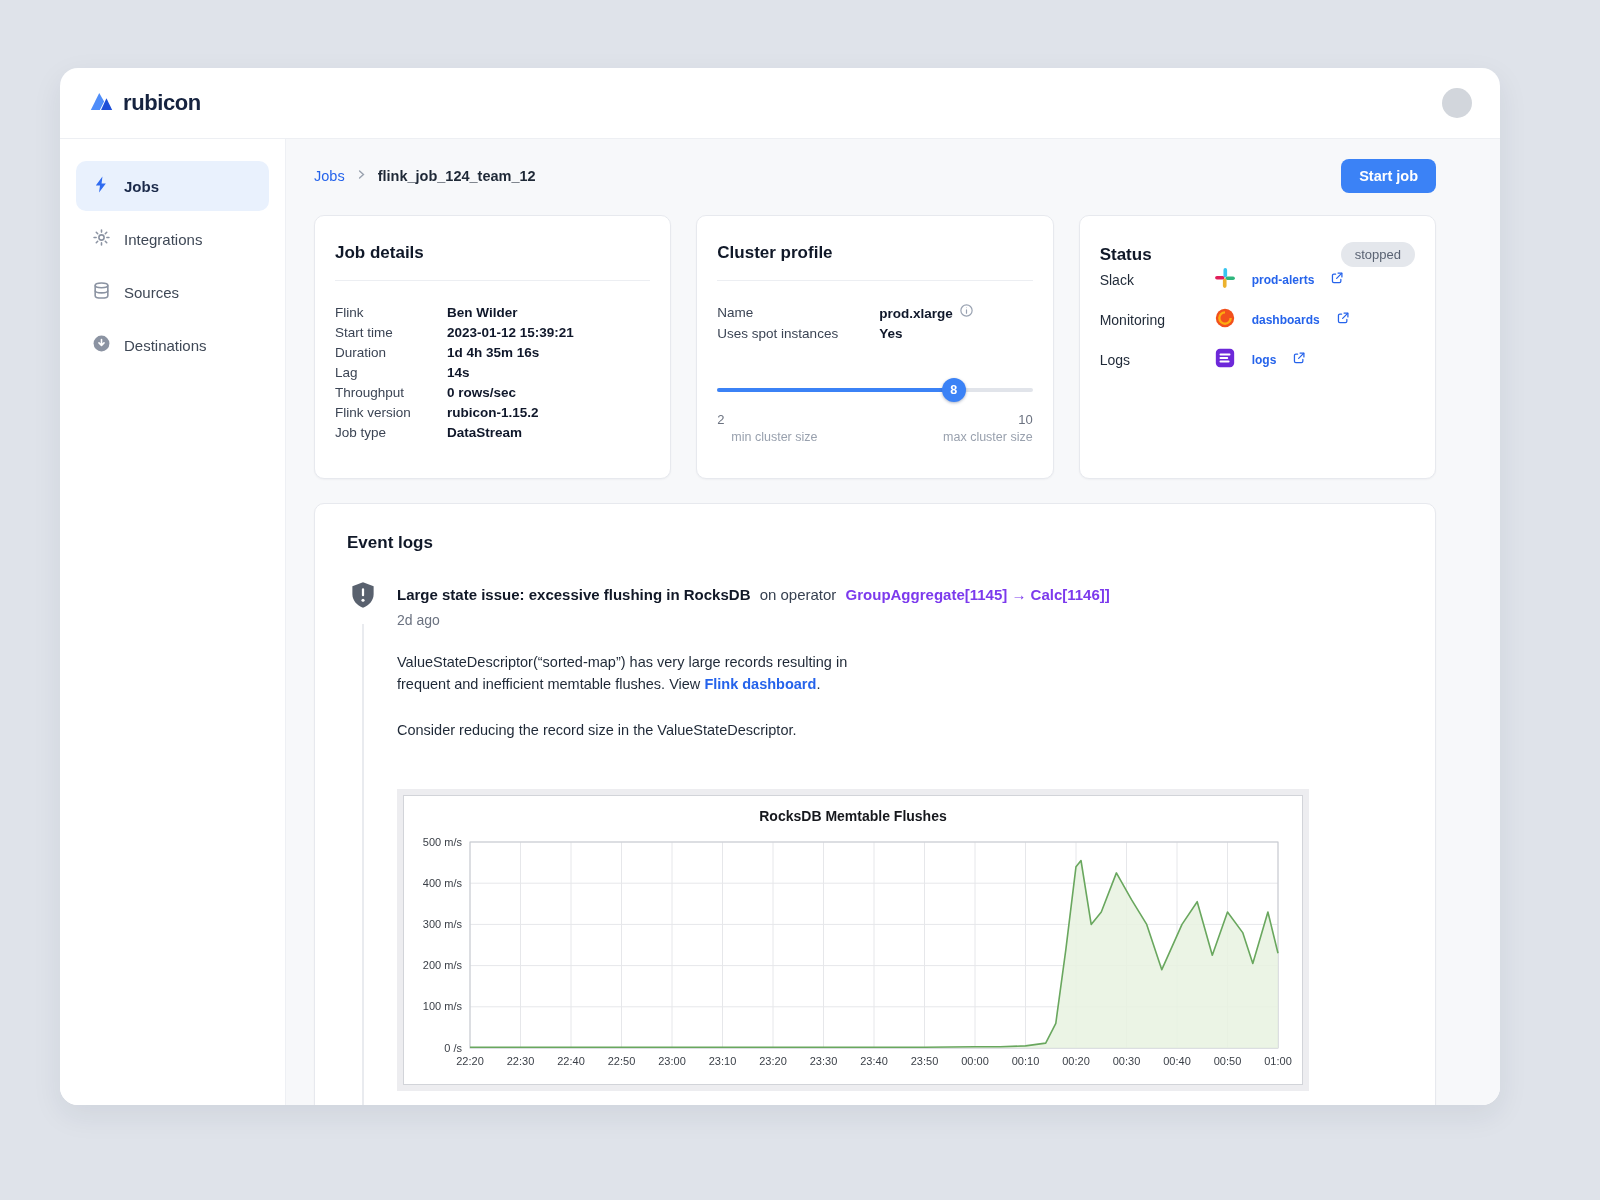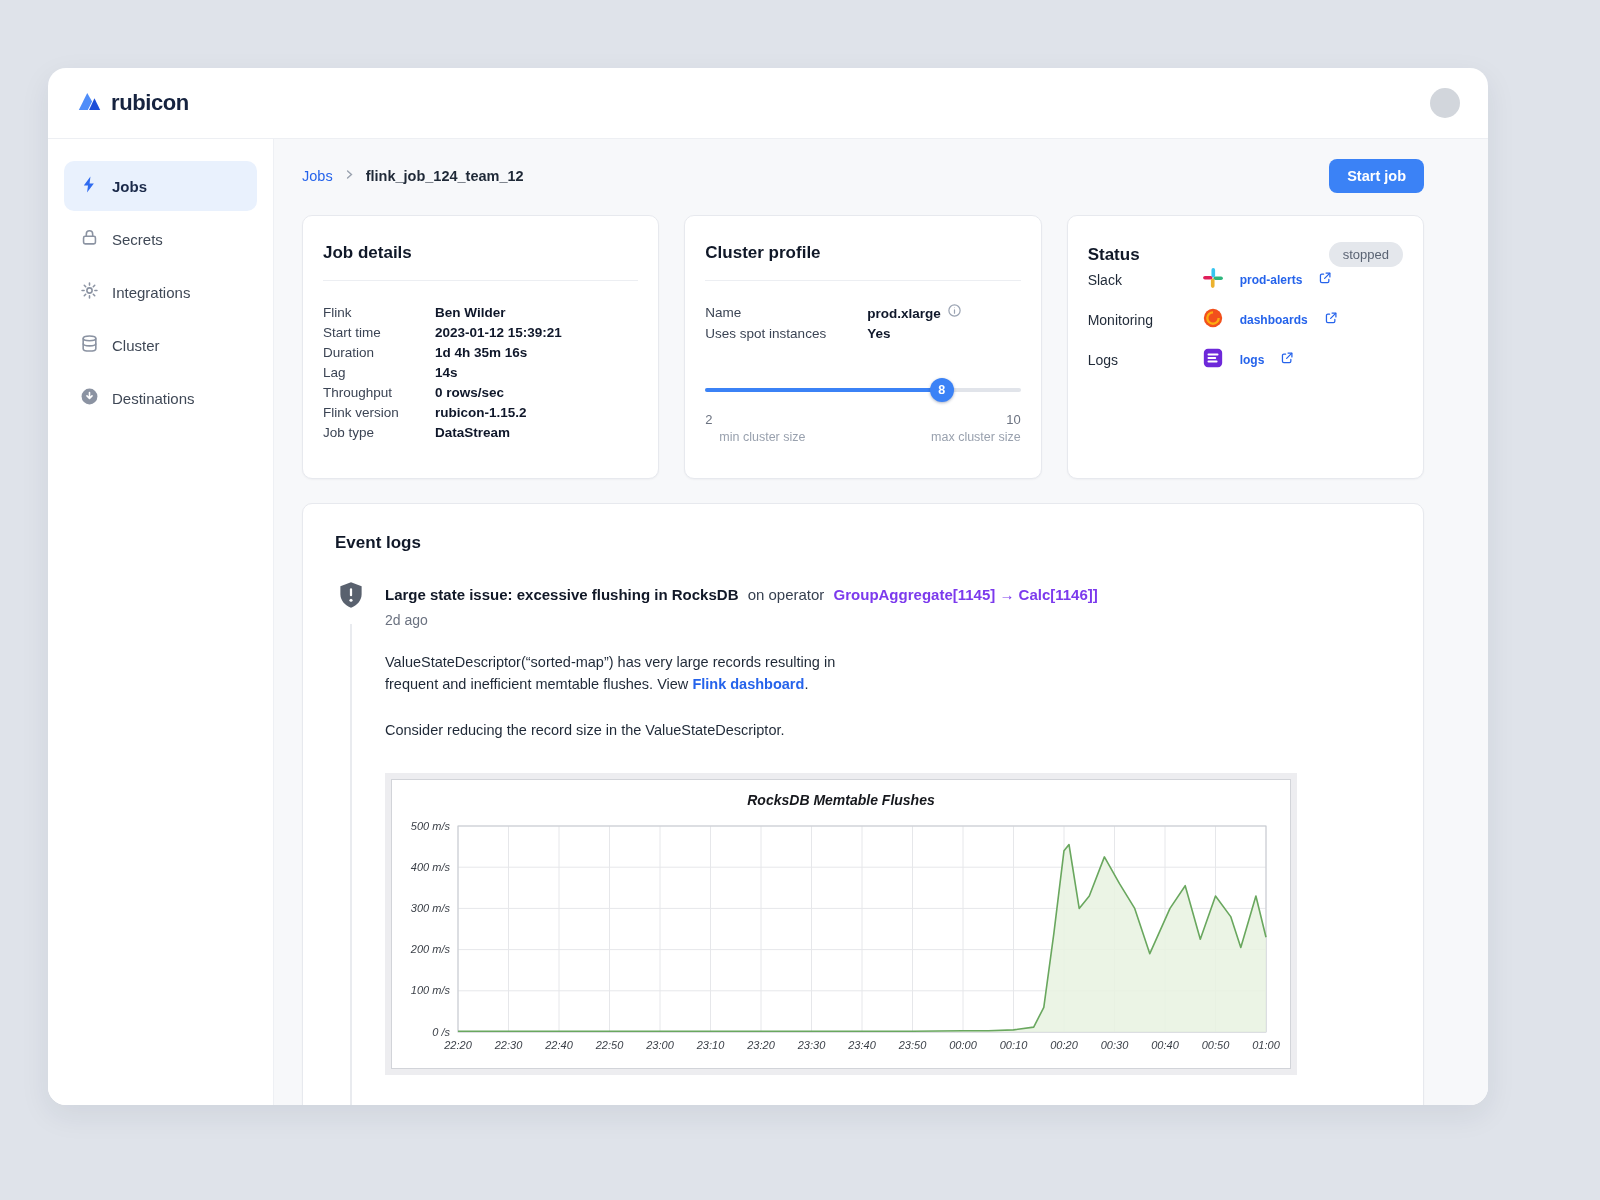--- a/index.html
+++ b/index.html
@@ -3,21 +3,21 @@
 <meta charset="utf-8">
 <style>
   html,body{margin:0;padding:0;}
   body{
     width:1600px;height:1200px;position:relative;overflow:hidden;
     background:#dfe3ea;
     font-family:"Liberation Sans",sans-serif;
     -webkit-font-smoothing:antialiased;
   }
   .app-card{
-    position:absolute;left:48px;top:68px;width:1440px;height:1037px;
+    position:absolute;left:60px;top:68px;width:1440px;height:1037px;
     background:#fff;border-radius:18px;overflow:hidden;
     box-shadow:0 10px 30px rgba(25,35,60,.08);
     display:flex;flex-direction:column;
   }
   
   .app-header{height:70px;min-height:70px;display:flex;align-items:center;justify-content:space-between;
     padding:0 28px;border-bottom:1px solid #edeff3;}
   .logo{display:flex;align-items:center;gap:8px;cursor:pointer;}
   .logo-text{font-size:22px;font-weight:bold;color:#16233f;letter-spacing:-0.4px;}
   .avatar{width:30px;height:30px;border-radius:50%;background:#d2d6dc;cursor:pointer;}
@@ -75,21 +75,21 @@
   .event-main{flex:1;min-width:0;}
   .event-title{font-size:15px;line-height:21px;color:#111827;padding-top:4px;}
   .event-title .strong{font-weight:bold;}
   .event-title .plain{color:#374151;margin:0 5px;}
   .operator-link{color:#7c3aed;font-weight:bold;text-decoration:none;cursor:pointer;}
   .event-meta{font-size:14px;color:#6b7280;margin-top:7px;}
   .event-para{font-size:14.5px;color:#1f2937;line-height:1.5;margin-top:24px;max-width:500px;}
   .event-para.single{max-width:none;}
   .link{color:#2563eb;font-weight:bold;text-decoration:none;cursor:pointer;}
   
-  .chart-panel{margin-top:32px;width:912px;box-sizing:border-box;border:6px solid #ededf0;background:#fff;font-style:italic;}
+  .chart-panel{margin-top:48px;width:912px;box-sizing:border-box;border:6px solid #ededf0;background:#fff;}
   .chart-inner{border:1px solid #d2d4d9;padding:10px 8px 2px;}
   .chart-title{text-align:center;font-weight:bold;font-size:14px;color:#16181d;margin:2px 0 4px;}
   #chart-box text{font-size:11px;fill:#3a3f47;font-family:"Liberation Sans",sans-serif;}
   
   .sample-line{margin-top:30px;font-size:14.5px;color:#1f2937;}
 </style>
 </head>
 <body>
 
 <div class="app-card">
@@ -114,44 +114,35 @@
         <span>
           <svg viewBox="0 0 24 24" width="19" height="19" fill="currentColor">
               <path d="M13.2 2 4.8 13.3h5.3L8.9 22l8.6-11.3h-5.4z"></path>
             </svg>
         </span>
         <span>Jobs</span>
       </div>
       <div class="nav-item">
         <span>
           <svg viewBox="0 0 24 24" width="19" height="19" fill="none" stroke="currentColor" stroke-width="2" stroke-linecap="round">
-              <rect x="4.5" y="10.5" width="15" height="9.5" rx="2"></rect>
-              <path d="M8 10.5V7.5a4 4 0 0 1 8 0v3"></path>
-            </svg>
-        </span>
-        <span>Secrets</span>
-      </div>
-      <div class="nav-item">
-        <span>
-          <svg viewBox="0 0 24 24" width="19" height="19" fill="none" stroke="currentColor" stroke-width="2" stroke-linecap="round">
               <circle cx="12" cy="12" r="3.3"></circle>
               <path d="M12 2.6v2.6M12 18.8v2.6M2.6 12h2.6M18.8 12h2.6M5.4 5.4l1.8 1.8M16.8 16.8l1.8 1.8M18.6 5.4l-1.8 1.8M7.2 16.8l-1.8 1.8"></path>
             </svg>
         </span>
         <span>Integrations</span>
       </div>
       <div class="nav-item">
         <span>
           <svg viewBox="0 0 24 24" width="19" height="19" fill="none" stroke="currentColor" stroke-width="2">
               <ellipse cx="12" cy="5.5" rx="8" ry="3"></ellipse>
               <path d="M4 5.5v6.5c0 1.66 3.58 3 8 3s8-1.34 8-3V5.5"></path>
               <path d="M4 12v6.5c0 1.66 3.58 3 8 3s8-1.34 8-3V12"></path>
             </svg>
         </span>
-        <span>Cluster</span>
+        <span>Sources</span>
       </div>
       <div class="nav-item">
         <span>
           <svg viewBox="0 0 24 24" width="19" height="19">
               <circle cx="12" cy="12" r="10" fill="currentColor"></circle>
               <path d="M12 7v7M8.8 11.2 12 14.4l3.2-3.2" stroke="#fff" stroke-width="2" fill="none" stroke-linecap="round" stroke-linejoin="round"></path>
             </svg>
         </span>
         <span>Destinations</span>
       </div>

